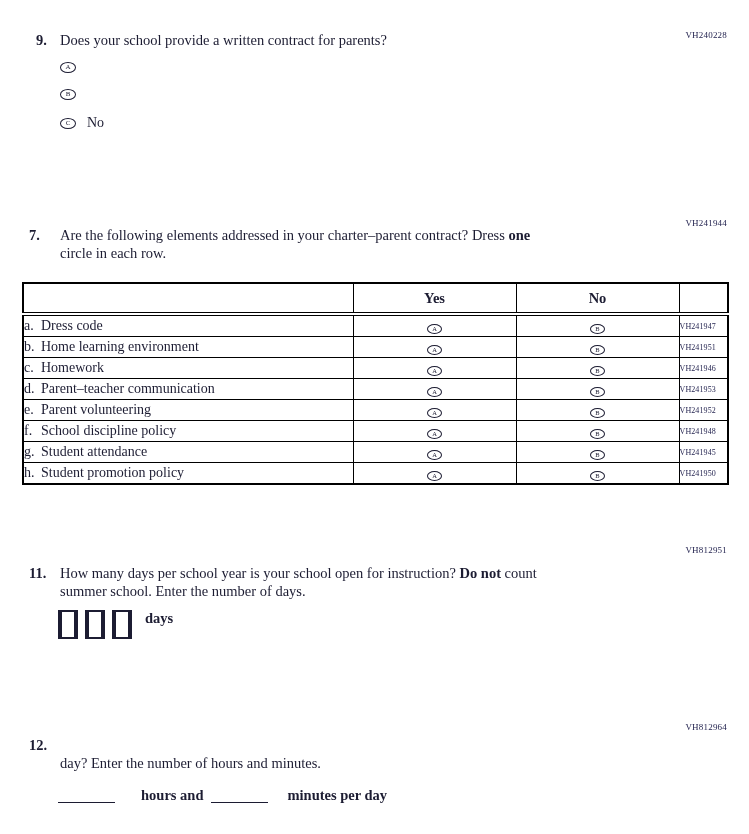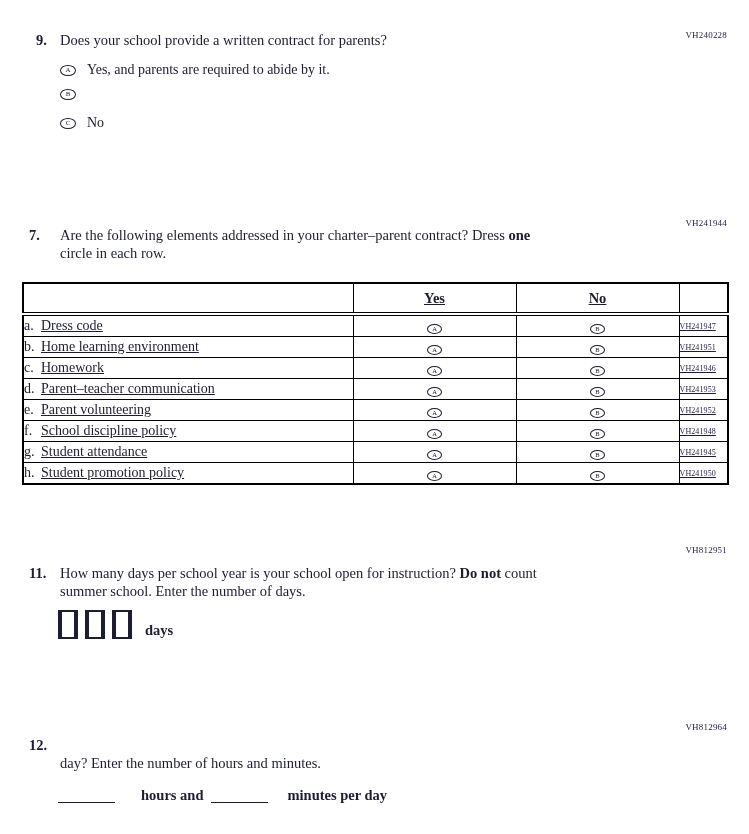--- a/index.html
+++ b/index.html
@@ -55,21 +55,20 @@
   }
   .option-label { font-size: 14px; }
 
   table.grid {
     position: absolute;
     left: 22px; top: 282px;
     border-collapse: collapse;
     table-layout: fixed;
     width: 705px;
     border: 2.5px solid #000;
-    text-decoration: underline;
   }
   table.grid col.c-label { width: 330px; }
   table.grid col.c-yes   { width: 163px; }
   table.grid col.c-no    { width: 163px; }
   table.grid col.c-code  { width: 49px; }
   table.grid th, table.grid td {
     border: 1px solid #000;
     padding: 0;
     height: 20px;
   }
@@ -91,21 +90,21 @@
     border-left: 2.5px solid #000;
     font-size: 8px;
     color: #242450;
     padding-left: 3px;
     letter-spacing: 0.1px;
   }
 
   .digit-boxes {
     position: absolute;
     display: flex;
-    align-items: flex-end;
+    align-items: flex-start;
     gap: 7px;
   }
   .digit-box {
     width: 20px; height: 29px;
     box-sizing: border-box;
     border: 2px solid #1c1c32;
     border-left-width: 4px;
     border-right-width: 4px;
     background: #fff;
     cursor: text;
@@ -138,21 +137,20 @@
 
 <div class="code-tag" style="top:30px">VH240228</div>
 
 <div class="q-row" style="top:32px; left:36px; width:680px">
   <span class="q-num" style="width:24px">9.</span>
   <span class="q-text">Does your school provide a written contract for parents?</span>
 </div>
 
 <div class="option-row" style="top:62px; left:60px">
   <span class="oval">A</span>
-  <span class="option-label">Yes, and parents are required to abide by it.</span>
 </div>
 <div class="option-row" style="top:89px; left:60px">
   <span class="oval">B</span>
 </div>
 <div class="option-row" style="top:115px; left:60px">
   <span class="oval">C</span>
   <span class="option-label">No</span>
 </div>
 
 <div class="code-tag" style="top:218px">VH241944</div>

